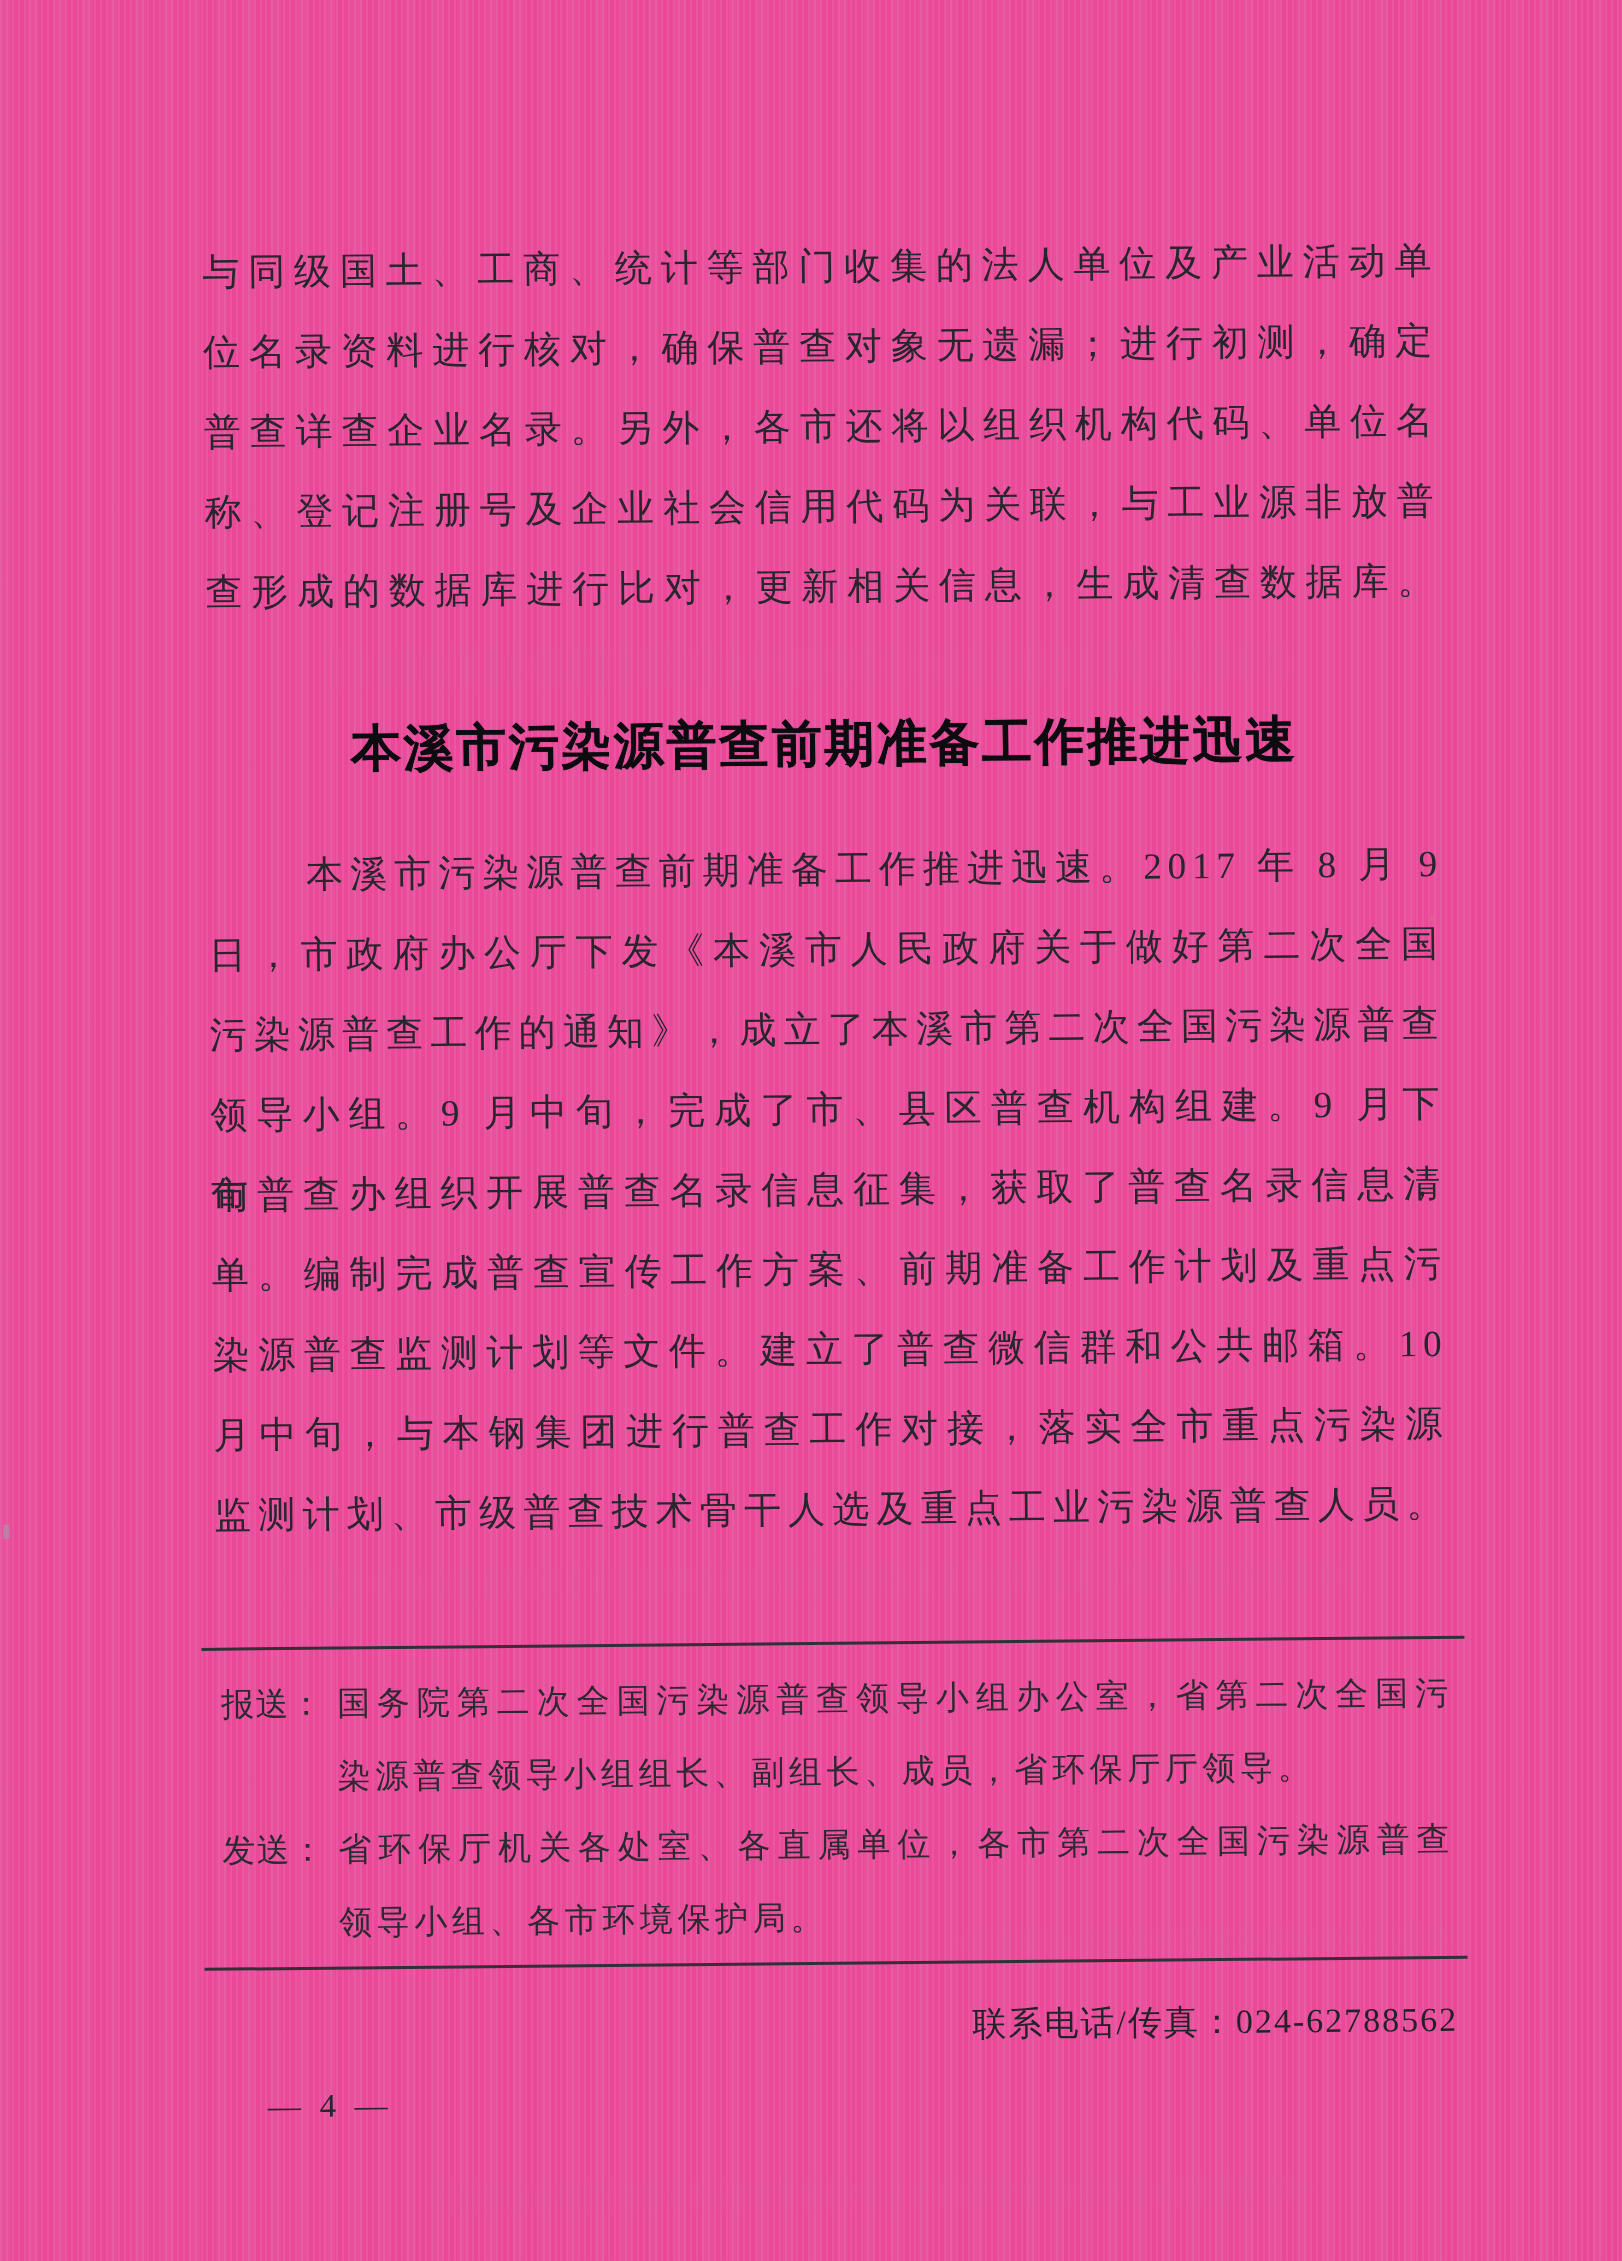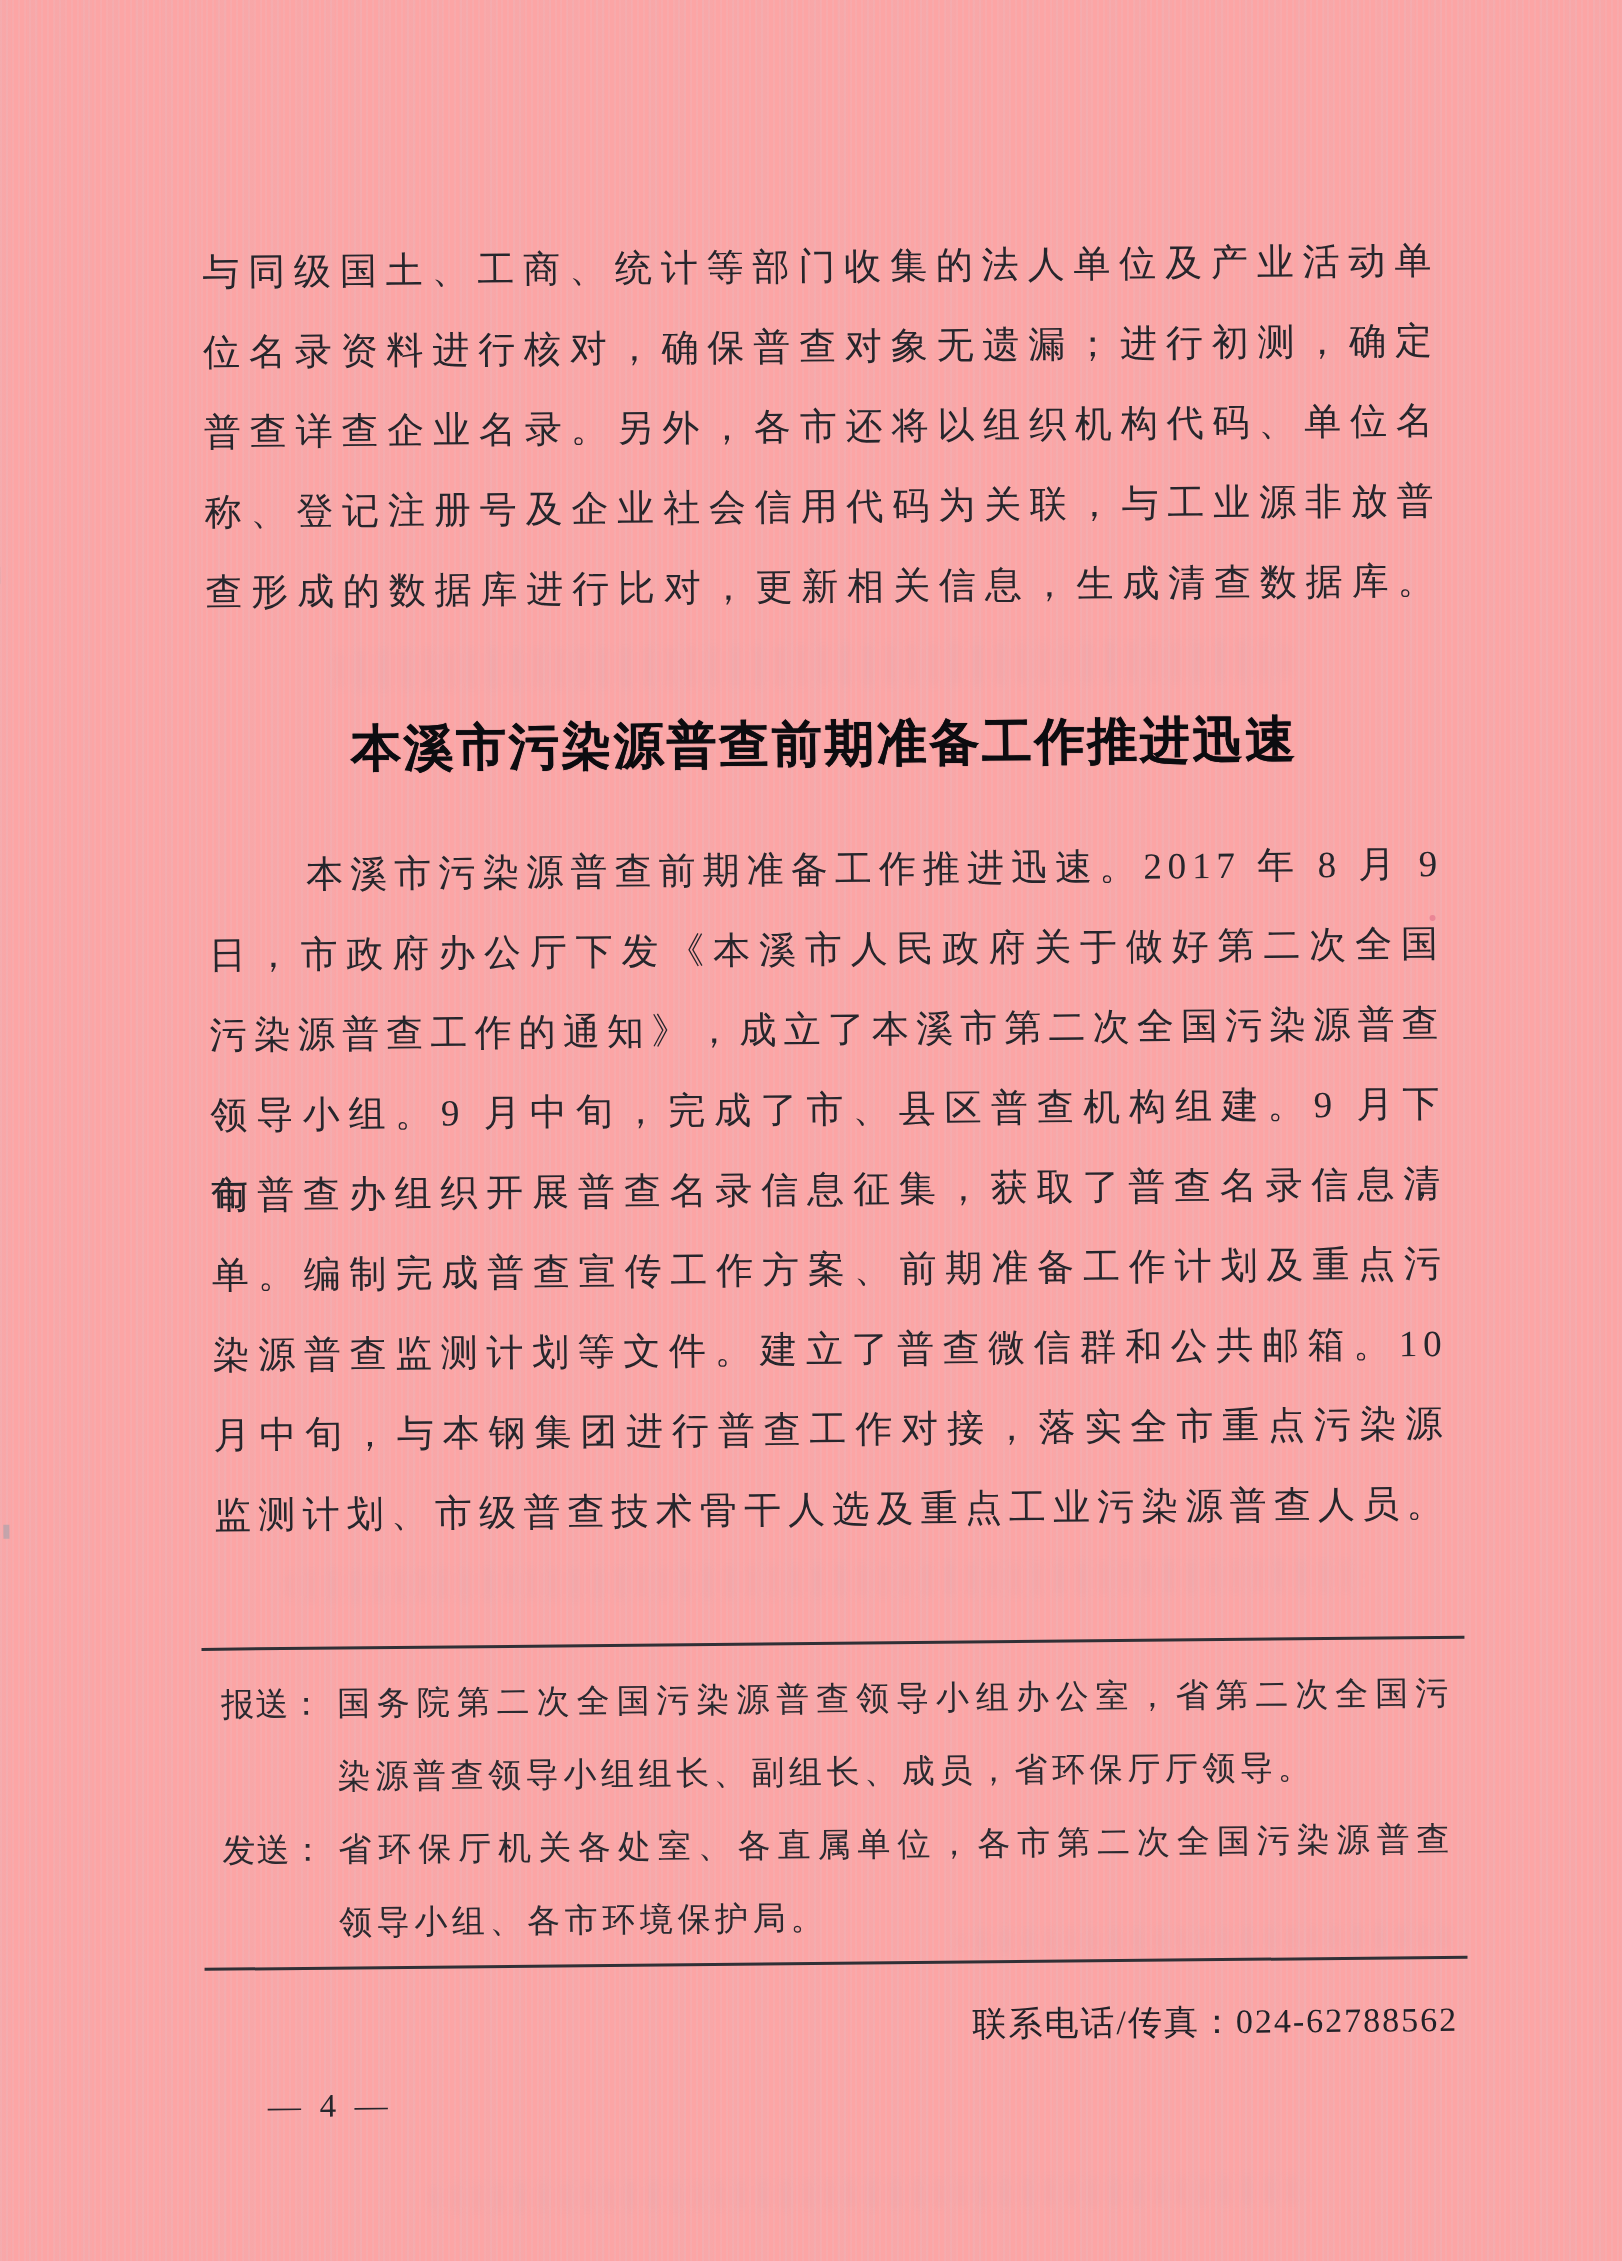--- a/index.html
+++ b/index.html
@@ -1,20 +1,20 @@
 <!DOCTYPE html>
 <html style="font-size:10.5px"><head>
 <meta charset="utf-8">
 <style>
   html,body { margin:0; padding:0; background:#d8d8d8; }
   .page {
     position:relative;
     width:1623px; height:2261px;
     margin:0 auto;
-    background:#fca5a5;
+    background:#ec4899;
     overflow:hidden;
     font-family:"Liberation Serif","DejaVu Serif",serif;
     color:#26262c;
   }
   
   .paper-noise {
     position:absolute; inset:0;
     background:
       repeating-linear-gradient(90deg, rgba(210,216,230,.10) 0 2px, rgba(255,255,255,0) 2px 5.9px),
       repeating-linear-gradient(90deg, rgba(190,198,215,.06) 0 11px, rgba(255,255,255,0) 11px 27px);

